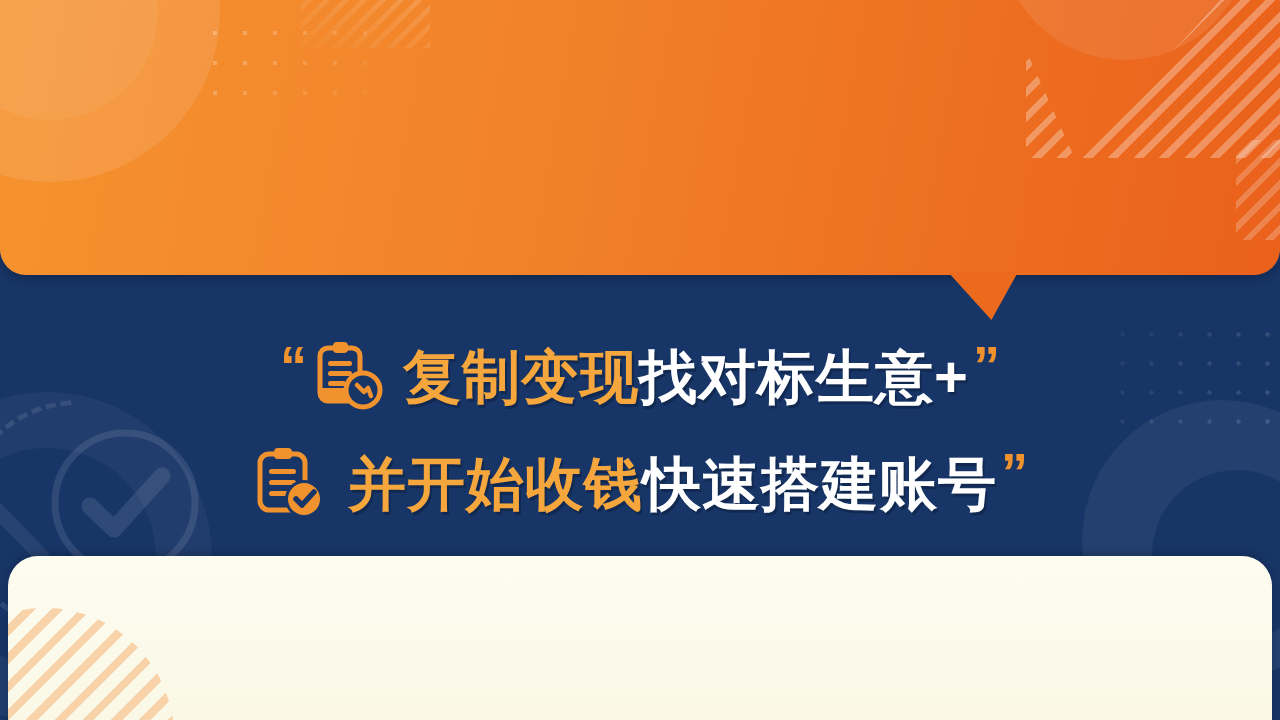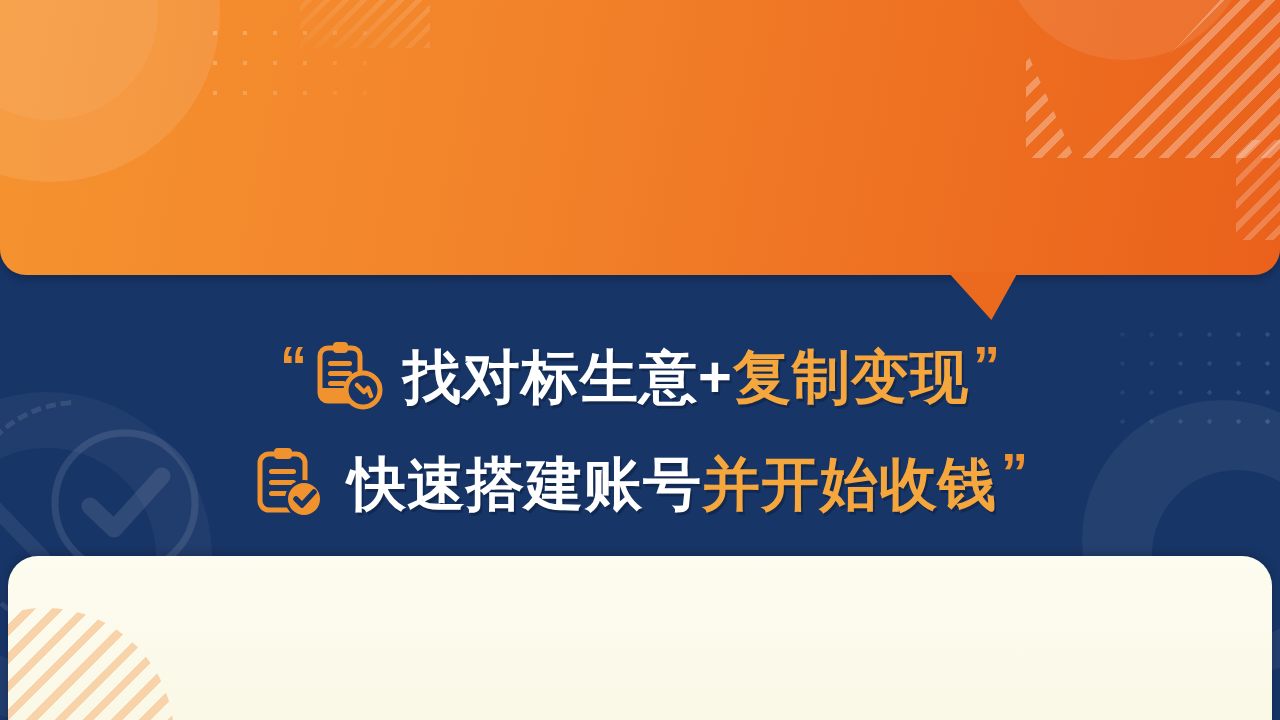--- a/index.html
+++ b/index.html
@@ -262,38 +262,38 @@
     <svg class="ic" width="74" height="74" viewBox="0 0 74 74">
       <rect x="9" y="8" width="40" height="53" rx="8" fill="none" stroke="#f0932f" stroke-width="5"></rect>
       <rect x="22" y="2" width="15" height="11" rx="4" fill="#f0932f"></rect>
       <rect x="17" y="21" width="24" height="5" rx="2.5" fill="#f0932f"></rect>
       <rect x="17" y="31" width="24" height="5" rx="2.5" fill="#f0932f"></rect>
       <rect x="17" y="41" width="18" height="5" rx="2.5" fill="#f0932f"></rect>
       <path d="M11 48 h36 v5 a8 8 0 0 1 -8 8 H19 a8 8 0 0 1 -8 -8 z" fill="#f0932f"></path>
       <circle cx="52" cy="50" r="17" fill="#173567" stroke="#f0932f" stroke-width="5"></circle>
       <path d="M46 45 l7 7 l4 -4 l3 8" fill="none" stroke="#f0932f" stroke-width="4.5" stroke-linecap="round" stroke-linejoin="round"></path>
     </svg>
+    <span class="phrase gold">复制变现</span>
     <span class="phrase white">找对标生意+</span>
-    <span class="phrase gold">复制变现</span>
     <span class="quote close">”</span>
   </div>
 
   <div class="sub row2">
     <svg class="ic" width="78" height="78" viewBox="0 0 78 78">
       <rect x="8" y="9" width="45" height="56" rx="9" fill="none" stroke="#f0932f" stroke-width="5"></rect>
       <rect x="22" y="3" width="18" height="11" rx="4" fill="#f0932f"></rect>
       <rect x="17" y="24" width="27" height="5" rx="2.5" fill="#f0932f"></rect>
       <rect x="17" y="35" width="27" height="5" rx="2.5" fill="#f0932f"></rect>
       <rect x="17" y="46" width="20" height="5" rx="2.5" fill="#f0932f"></rect>
       <circle cx="52" cy="54" r="19" fill="#173567"></circle>
       <circle cx="52" cy="54" r="16" fill="#f0932f"></circle>
       <path d="M44 54 l6 6 l12 -13" fill="none" stroke="#173567" stroke-width="5.5" stroke-linecap="round" stroke-linejoin="round"></path>
     </svg>
+    <span class="phrase gold">并开始收钱</span>
     <span class="phrase white">快速搭建账号</span>
-    <span class="phrase gold">并开始收钱</span>
     <span class="quote close">”</span>
   </div>
 
   <div class="card">
     <div class="card-stripe-circle"></div>
   </div>
 
 </div>
 
 </body></html>

